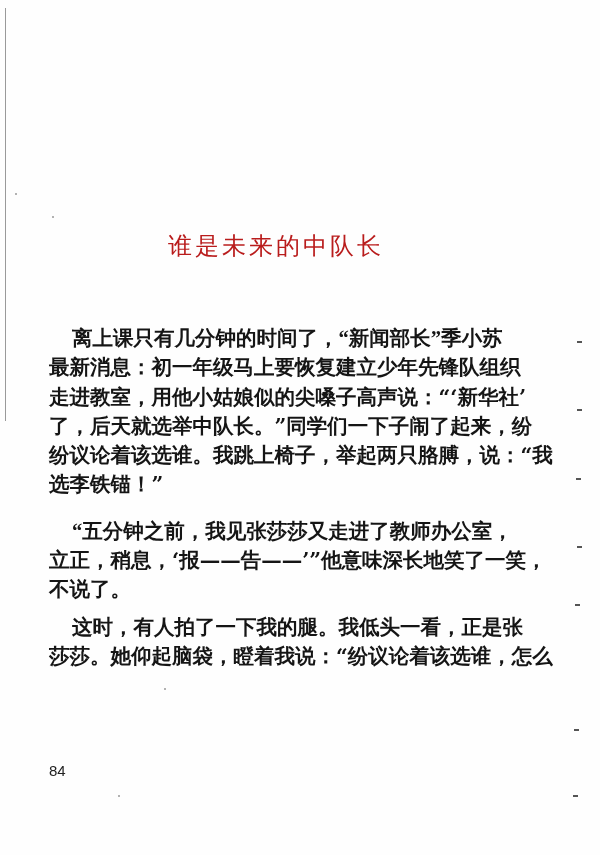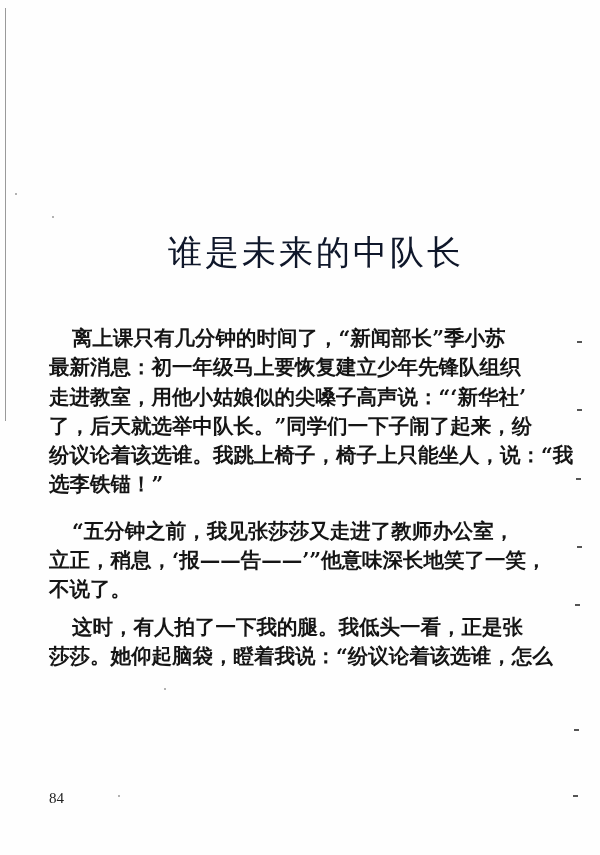--- a/index.html
+++ b/index.html
@@ -4,52 +4,52 @@
 <style>
   html, body { margin: 0; padding: 0; }
   body {
     width: 600px; height: 855px; background: #ffffff; position: relative; overflow: hidden;
     font-family: "DejaVu Serif", "Liberation Serif", serif; color: #141414;
   }
   .page { position: absolute; left: 0; top: 0; width: 600px; height: 855px; background: #fefefe; }
   .left-edge { position: absolute; left: 5px; top: 8px; width: 1px; height: 413px; background: #9a9a9a; }
   .title {
     position: absolute; left: 168px; top: 230px; width: 260px;
-    font-size: 34px; letter-spacing: 3px; font-weight: normal; color: #0f172a;
+    font-size: 24px; letter-spacing: 3px; font-weight: normal; color: #b91c1c;
     white-space: nowrap;
   }
   .body-text {
     position: absolute; left: 49px; top: 324px; width: 428px;
     font-size: 20.5px; line-height: 29.3px; font-weight: bold; color: #151515;
   }
   .line { white-space: nowrap; height: 29.3px; text-align: justify; text-align-last: justify; }
   .line.last { text-align-last: left; }
-  .line.indent { padding-left: 23px; }
+  .line.indent { padding-left: 23px; font-family: Liberation Serif, serif; }
   .page-number {
-    position: absolute; left: 49px; top: 790px;
-    font-family: Liberation Serif, serif; font-size: 15px; color: #222;
+    position: absolute; left: 49px; top: 762px;
+    font-family: Liberation Sans, sans-serif; font-size: 15px; color: #222;
   }
   .tick { position: absolute; width: 5px; height: 1.5px; background: #555; }
   .speck { position: absolute; width: 2px; height: 2px; background: #999; border-radius: 1px; }
 </style>
 </head>
 <body>
 
 <div class="page">
   <div class="left-edge"></div>
 
   <div class="title">谁是未来的中队长</div>
 
   <div class="body-text">
 
     <div class="line indent">离上课只有几分钟的时间了，“新闻部长”季小苏</div>
     <div class="line">最新消息：初一年级马上要恢复建立少年先锋队组织</div>
     <div class="line">走进教室，用他小姑娘似的尖嗓子高声说：“‘新华社’</div>
     <div class="line">了，后天就选举中队长。”同学们一下子闹了起来，纷</div>
-    <div class="line">纷议论着该选谁。我跳上椅子，椅子上只能坐人，说：“我</div>
+    <div class="line">纷议论着该选谁。我跳上椅子，举起两只胳膊，说：“我</div>
     <div class="line last">选李铁锚！”</div>
 
 
 
     <div class="line indent" style="margin-top:17px">“五分钟之前，我见张莎莎又走进了教师办公室，</div>
     <div class="line">立正，稍息，‘报——告——’”他意味深长地笑了一笑，</div>
     <div class="line last">不说了。</div>
 
     <div class="line indent" style="margin-top:8px">这时，有人拍了一下我的腿。我低头一看，正是张</div>
     <div class="line">莎莎。她仰起脑袋，瞪着我说：“纷议论着该选谁，怎么</div>

